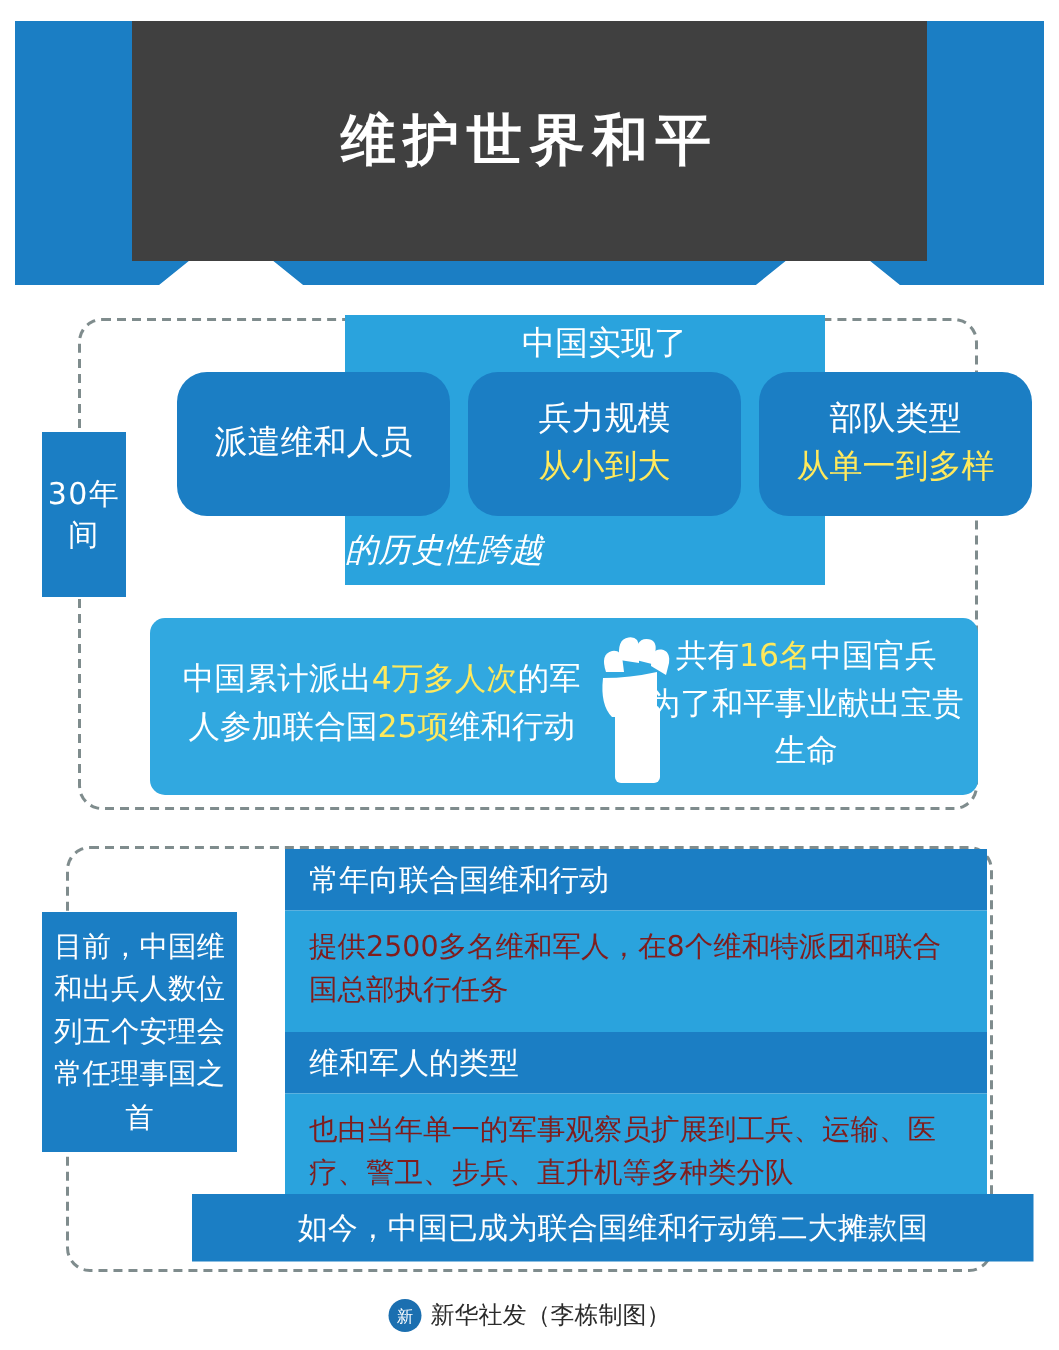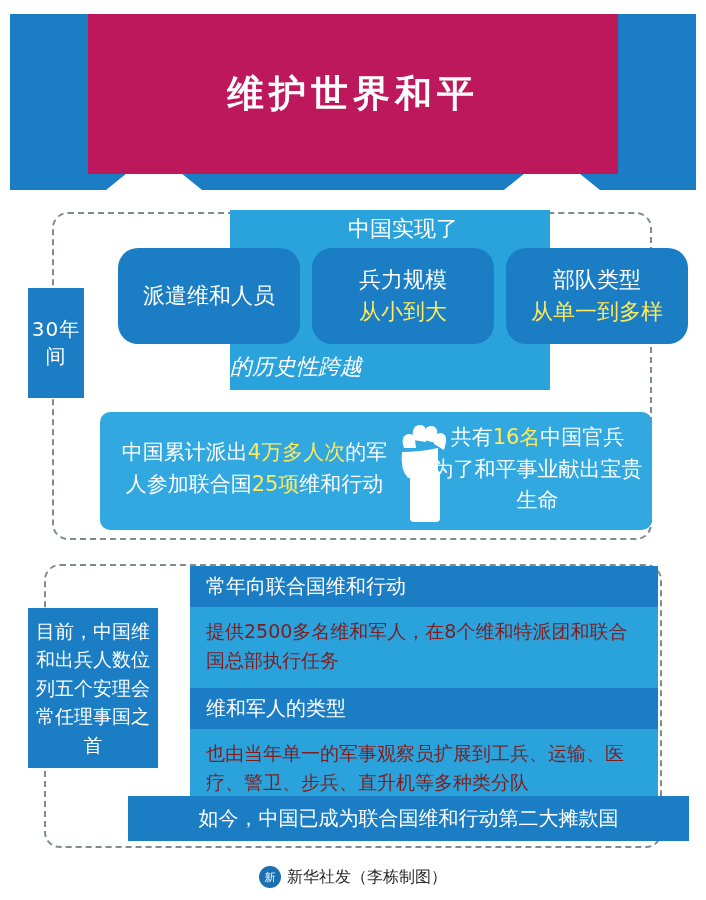--- a/index.html
+++ b/index.html
@@ -33,21 +33,21 @@
       0% 0%, 100% 0%, 100% 100%, 86% 100%, 79% 78%, 72% 100%,
       28% 100%, 21% 78%, 14% 100%, 0% 100%
     );
   }
   .banner-inner {
     position: absolute;
     left: 88px;
     top: 14px;
     width: 530px;
     height: 160px;
-    background: #be185d;
+    background: #404040;
     clip-path: polygon(0% 0%, 100% 0%, 100% 100%, 0% 100%);
     display: flex;
     flex-direction: row;
     align-items: center;
     justify-content: center;
   }
   .banner-title-1 {
     font-size: 37px;
     font-weight: bold;
     letter-spacing: 5px;

